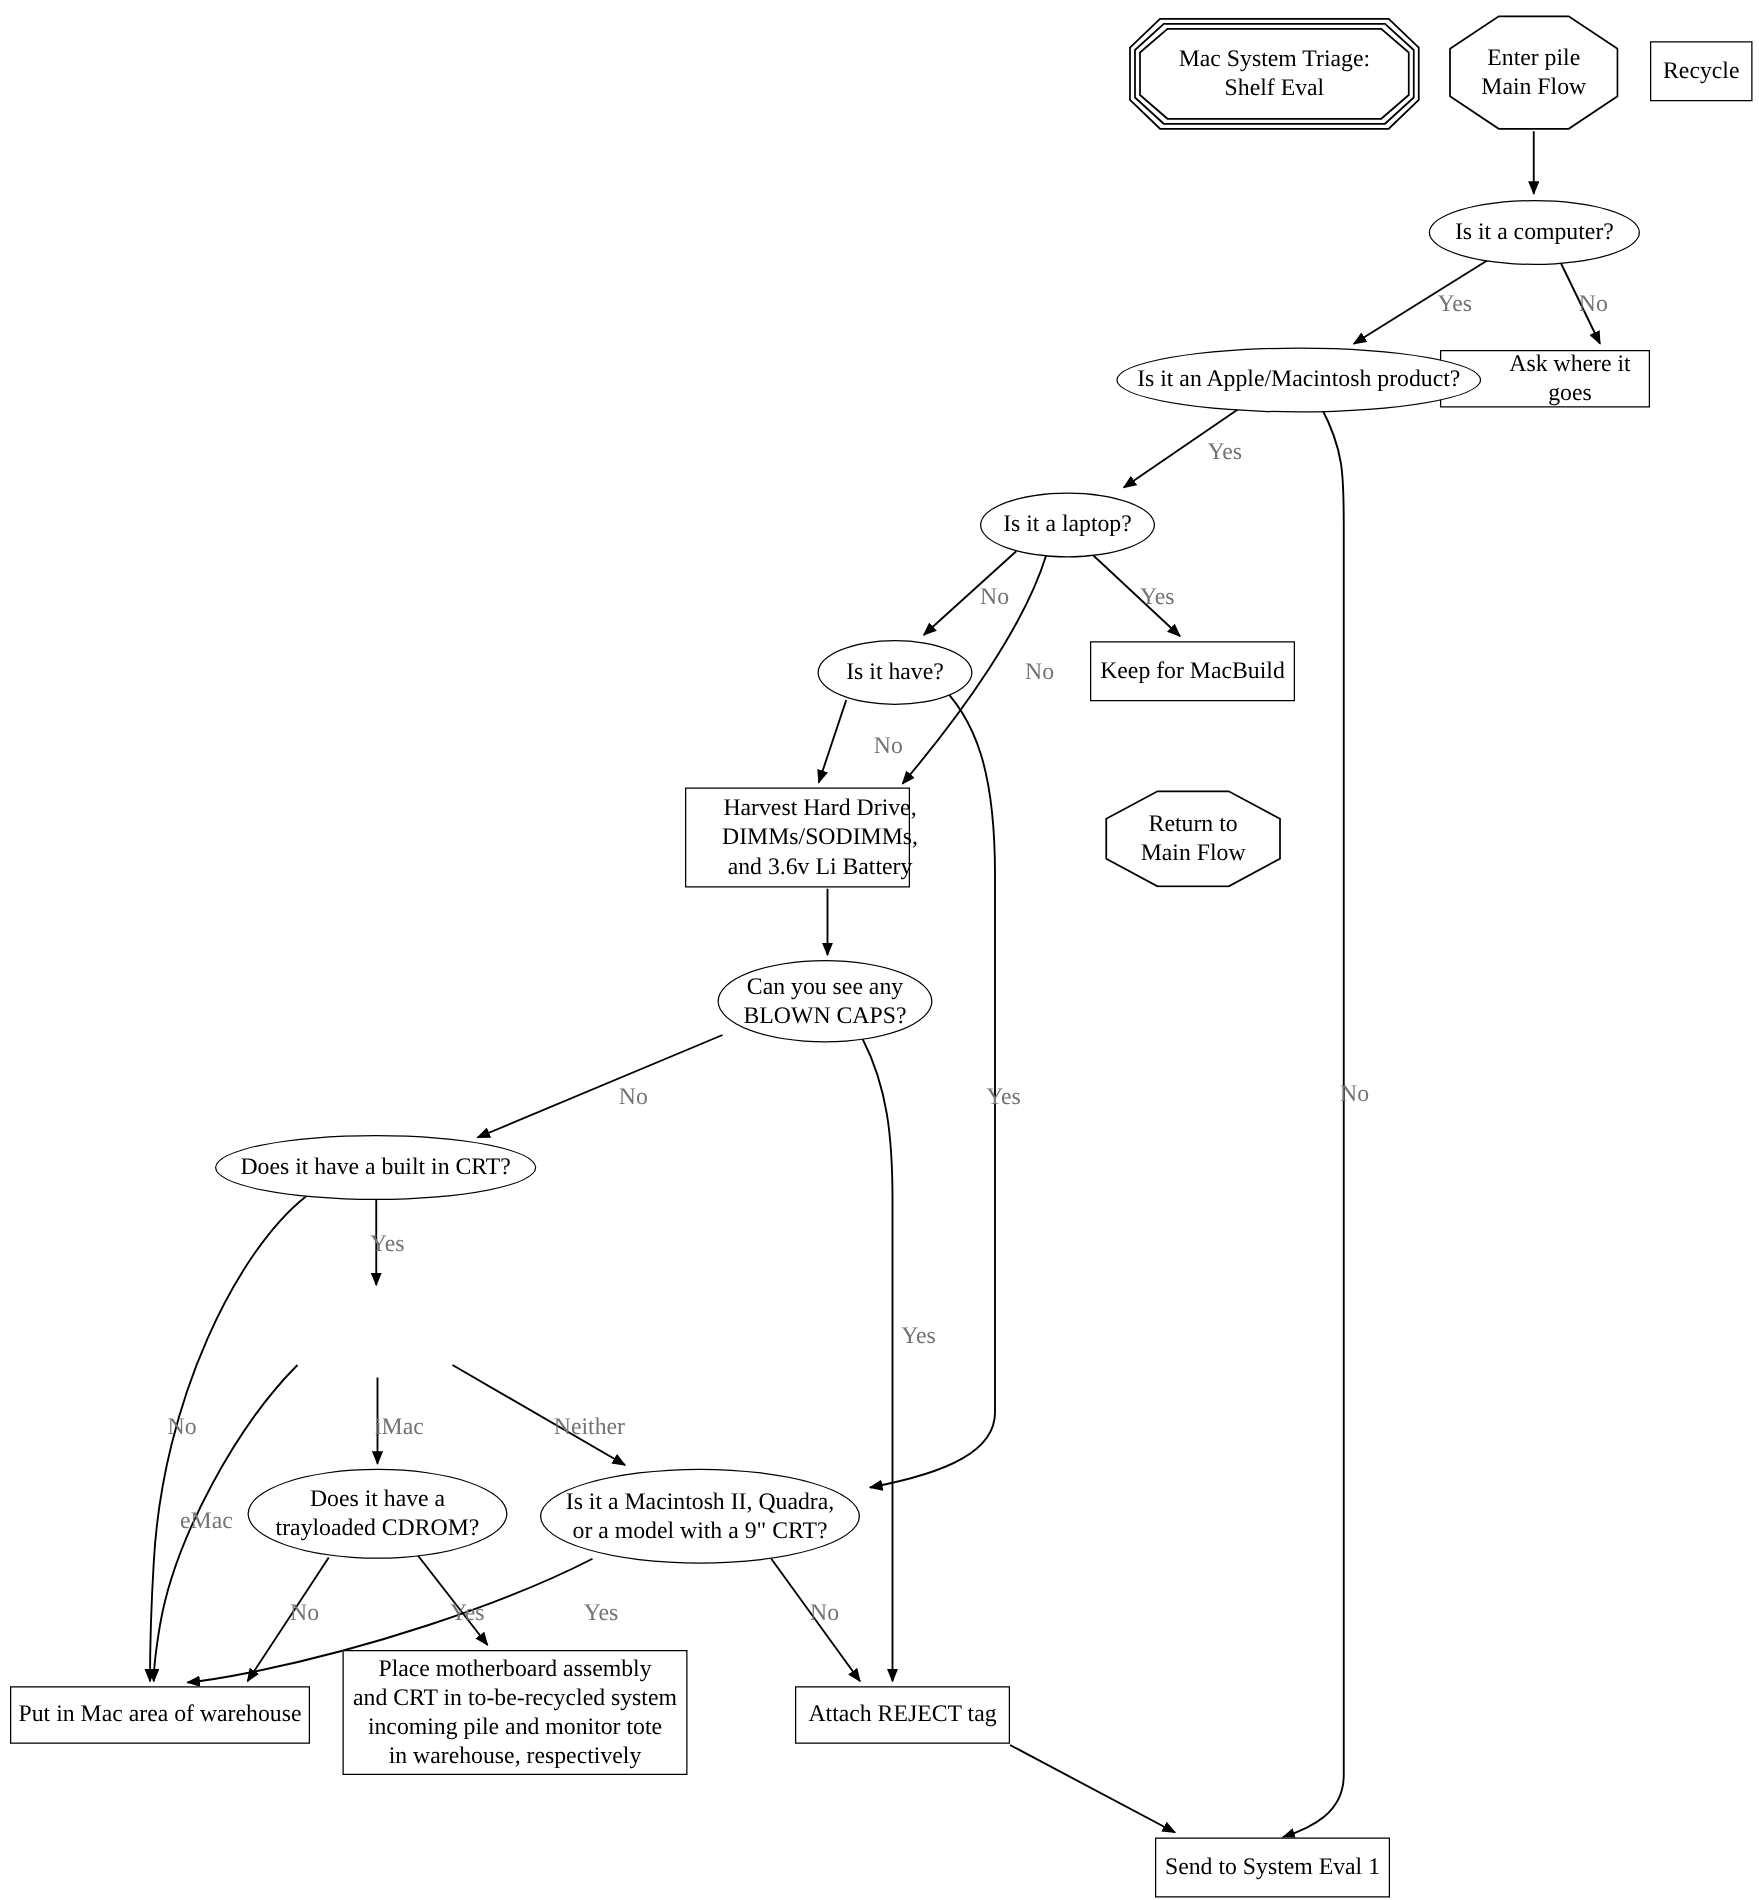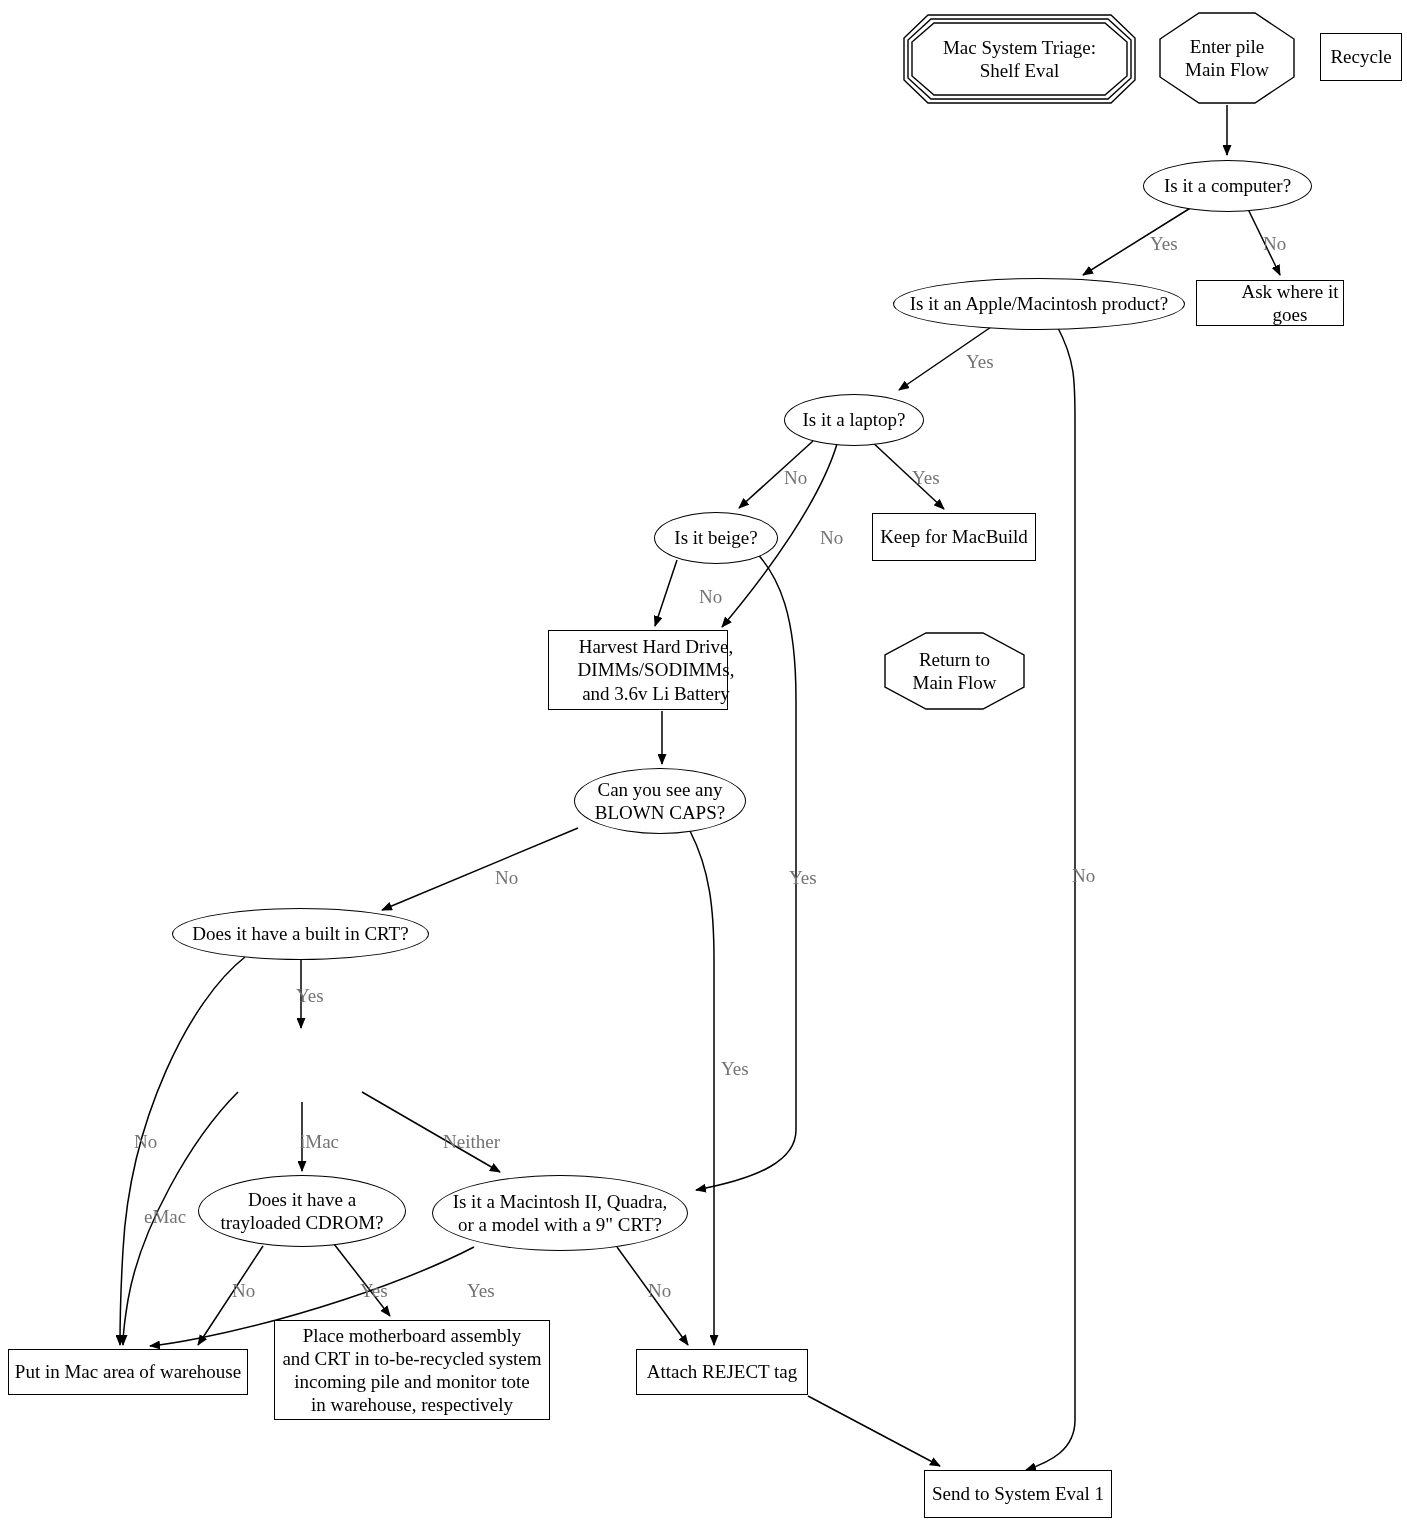--- a/index.html
+++ b/index.html
@@ -153,37 +153,37 @@
       <polygon points="40,1 96,1 135,27 135,65 96,91 40,91 1,65 1,27" fill="#fff" stroke="#000" stroke-width="1.4"></polygon>
     </svg>
     <span class="oct-label">Enter pile
 Main Flow</span>
   </div>
 
   <div class="node box" style="left:1320px; top:33px; width:82px; height:48px;">Recycle</div>
 
   <div class="node ellipse" style="left:1143px; top:160px; width:169px; height:52px;">Is it a computer?</div>
 
-  <div class="node box" style="left:1196px; top:280px; width:148px; height:46px;padding-left:40px;">Ask where it goes</div>
+  <div class="node box" style="left:1152px; top:280px; width:168px; height:46px;padding-left:40px;">Ask where it goes</div>
 
   <div class="node ellipse" style="left:893px; top:278px; width:292px; height:52px;">Is it an Apple/Macintosh product?</div>
 
   <div class="node ellipse" style="left:784px; top:394px; width:140px; height:52px;text-align:center;">Is it a laptop?</div>
 
   <div class="node box" style="left:872px; top:513px; width:164px; height:48px;">Keep for MacBuild</div>
 
   <div class="node octagon" style="left:884px; top:632px; width:141px; height:78px;">
     <svg class="oct-shape" viewBox="0 0 141 78" xmlns="http://www.w3.org/2000/svg">
       <polygon points="42,1 99,1 140,23 140,55 99,77 42,77 1,55 1,23" fill="#fff" stroke="#000" stroke-width="1.4"></polygon>
     </svg>
     <span class="oct-label">Return to
 Main Flow</span>
   </div>
 
-  <div class="node ellipse" style="left:654px; top:512px; width:124px; height:52px;">Is it beige?</div>
+  <div class="node ellipse" style="left:654px; top:512px; width:124px; height:52px;">Is it have?</div>
 
   <div class="node box" style="left:548px; top:630px; width:180px; height:80px;padding-left:36px;">Harvest Hard Drive,
 DIMMs/SODIMMs,
 and 3.6v Li Battery</div>
 
   <div class="node ellipse" style="left:574px; top:768px; width:172px; height:66px;">Can you see any
 BLOWN CAPS?</div>
 
   <div class="node ellipse" style="left:172px; top:908px; width:257px; height:52px;">Does it have a built in CRT?</div>
 

